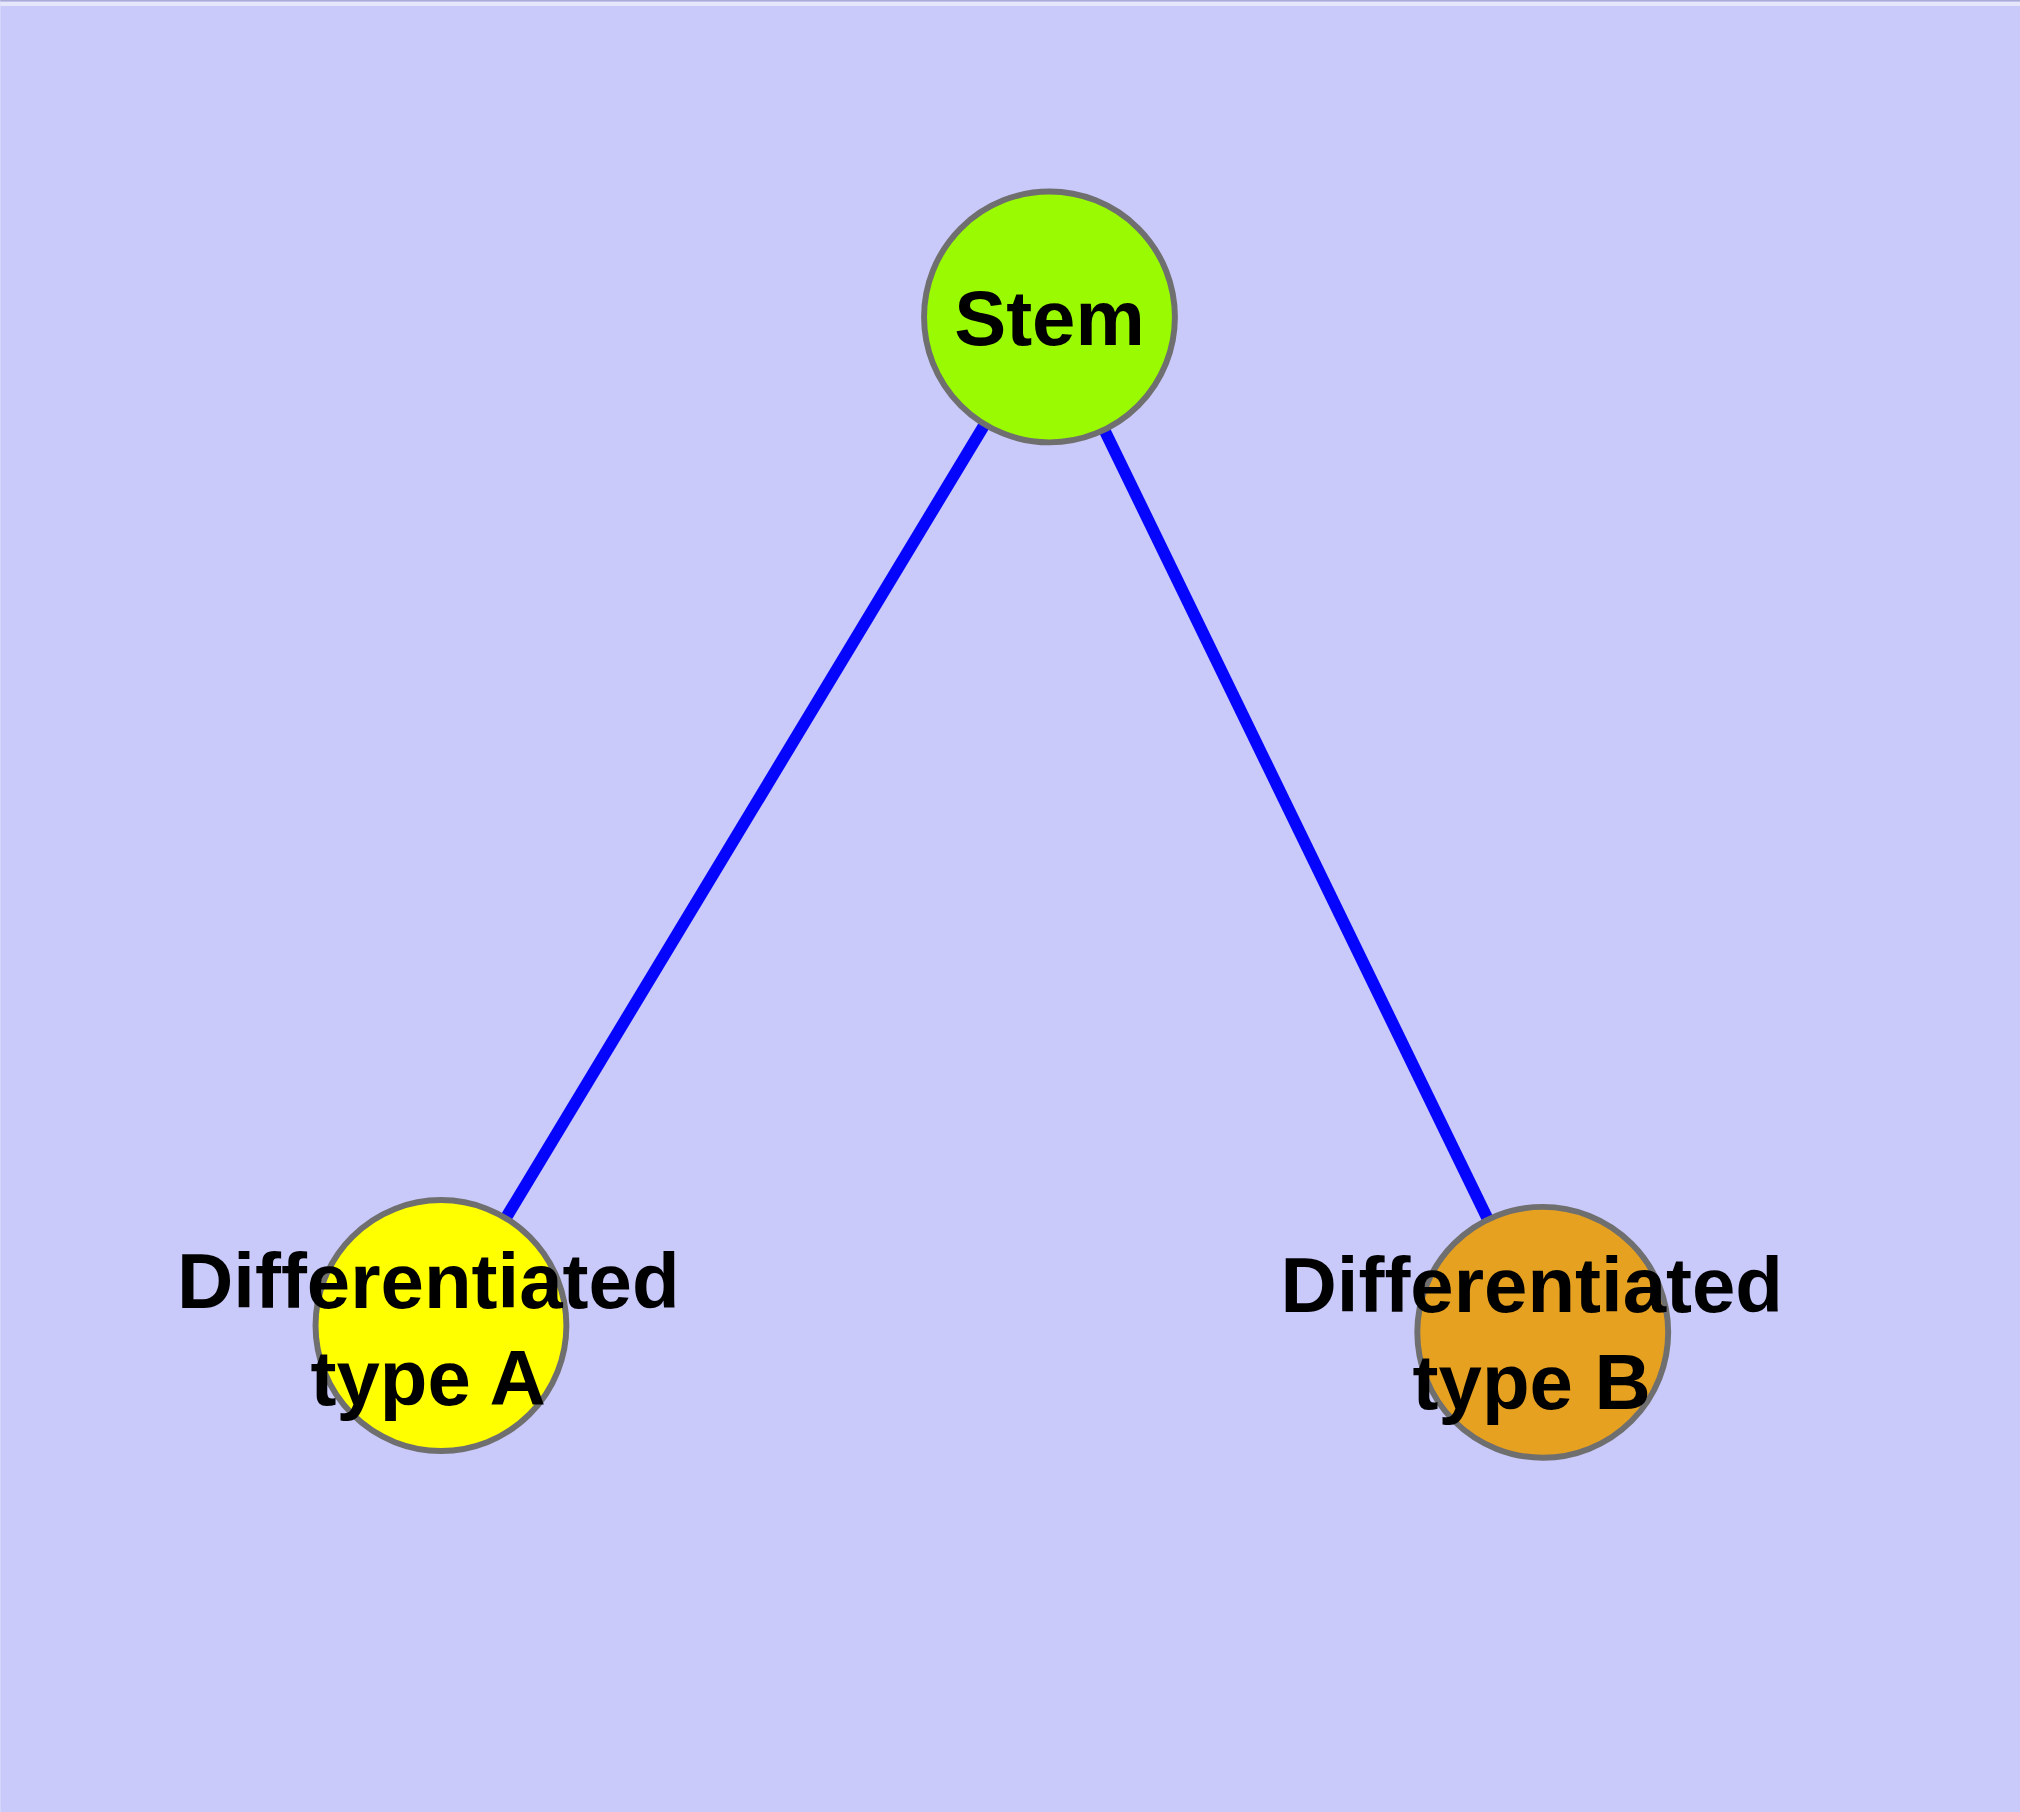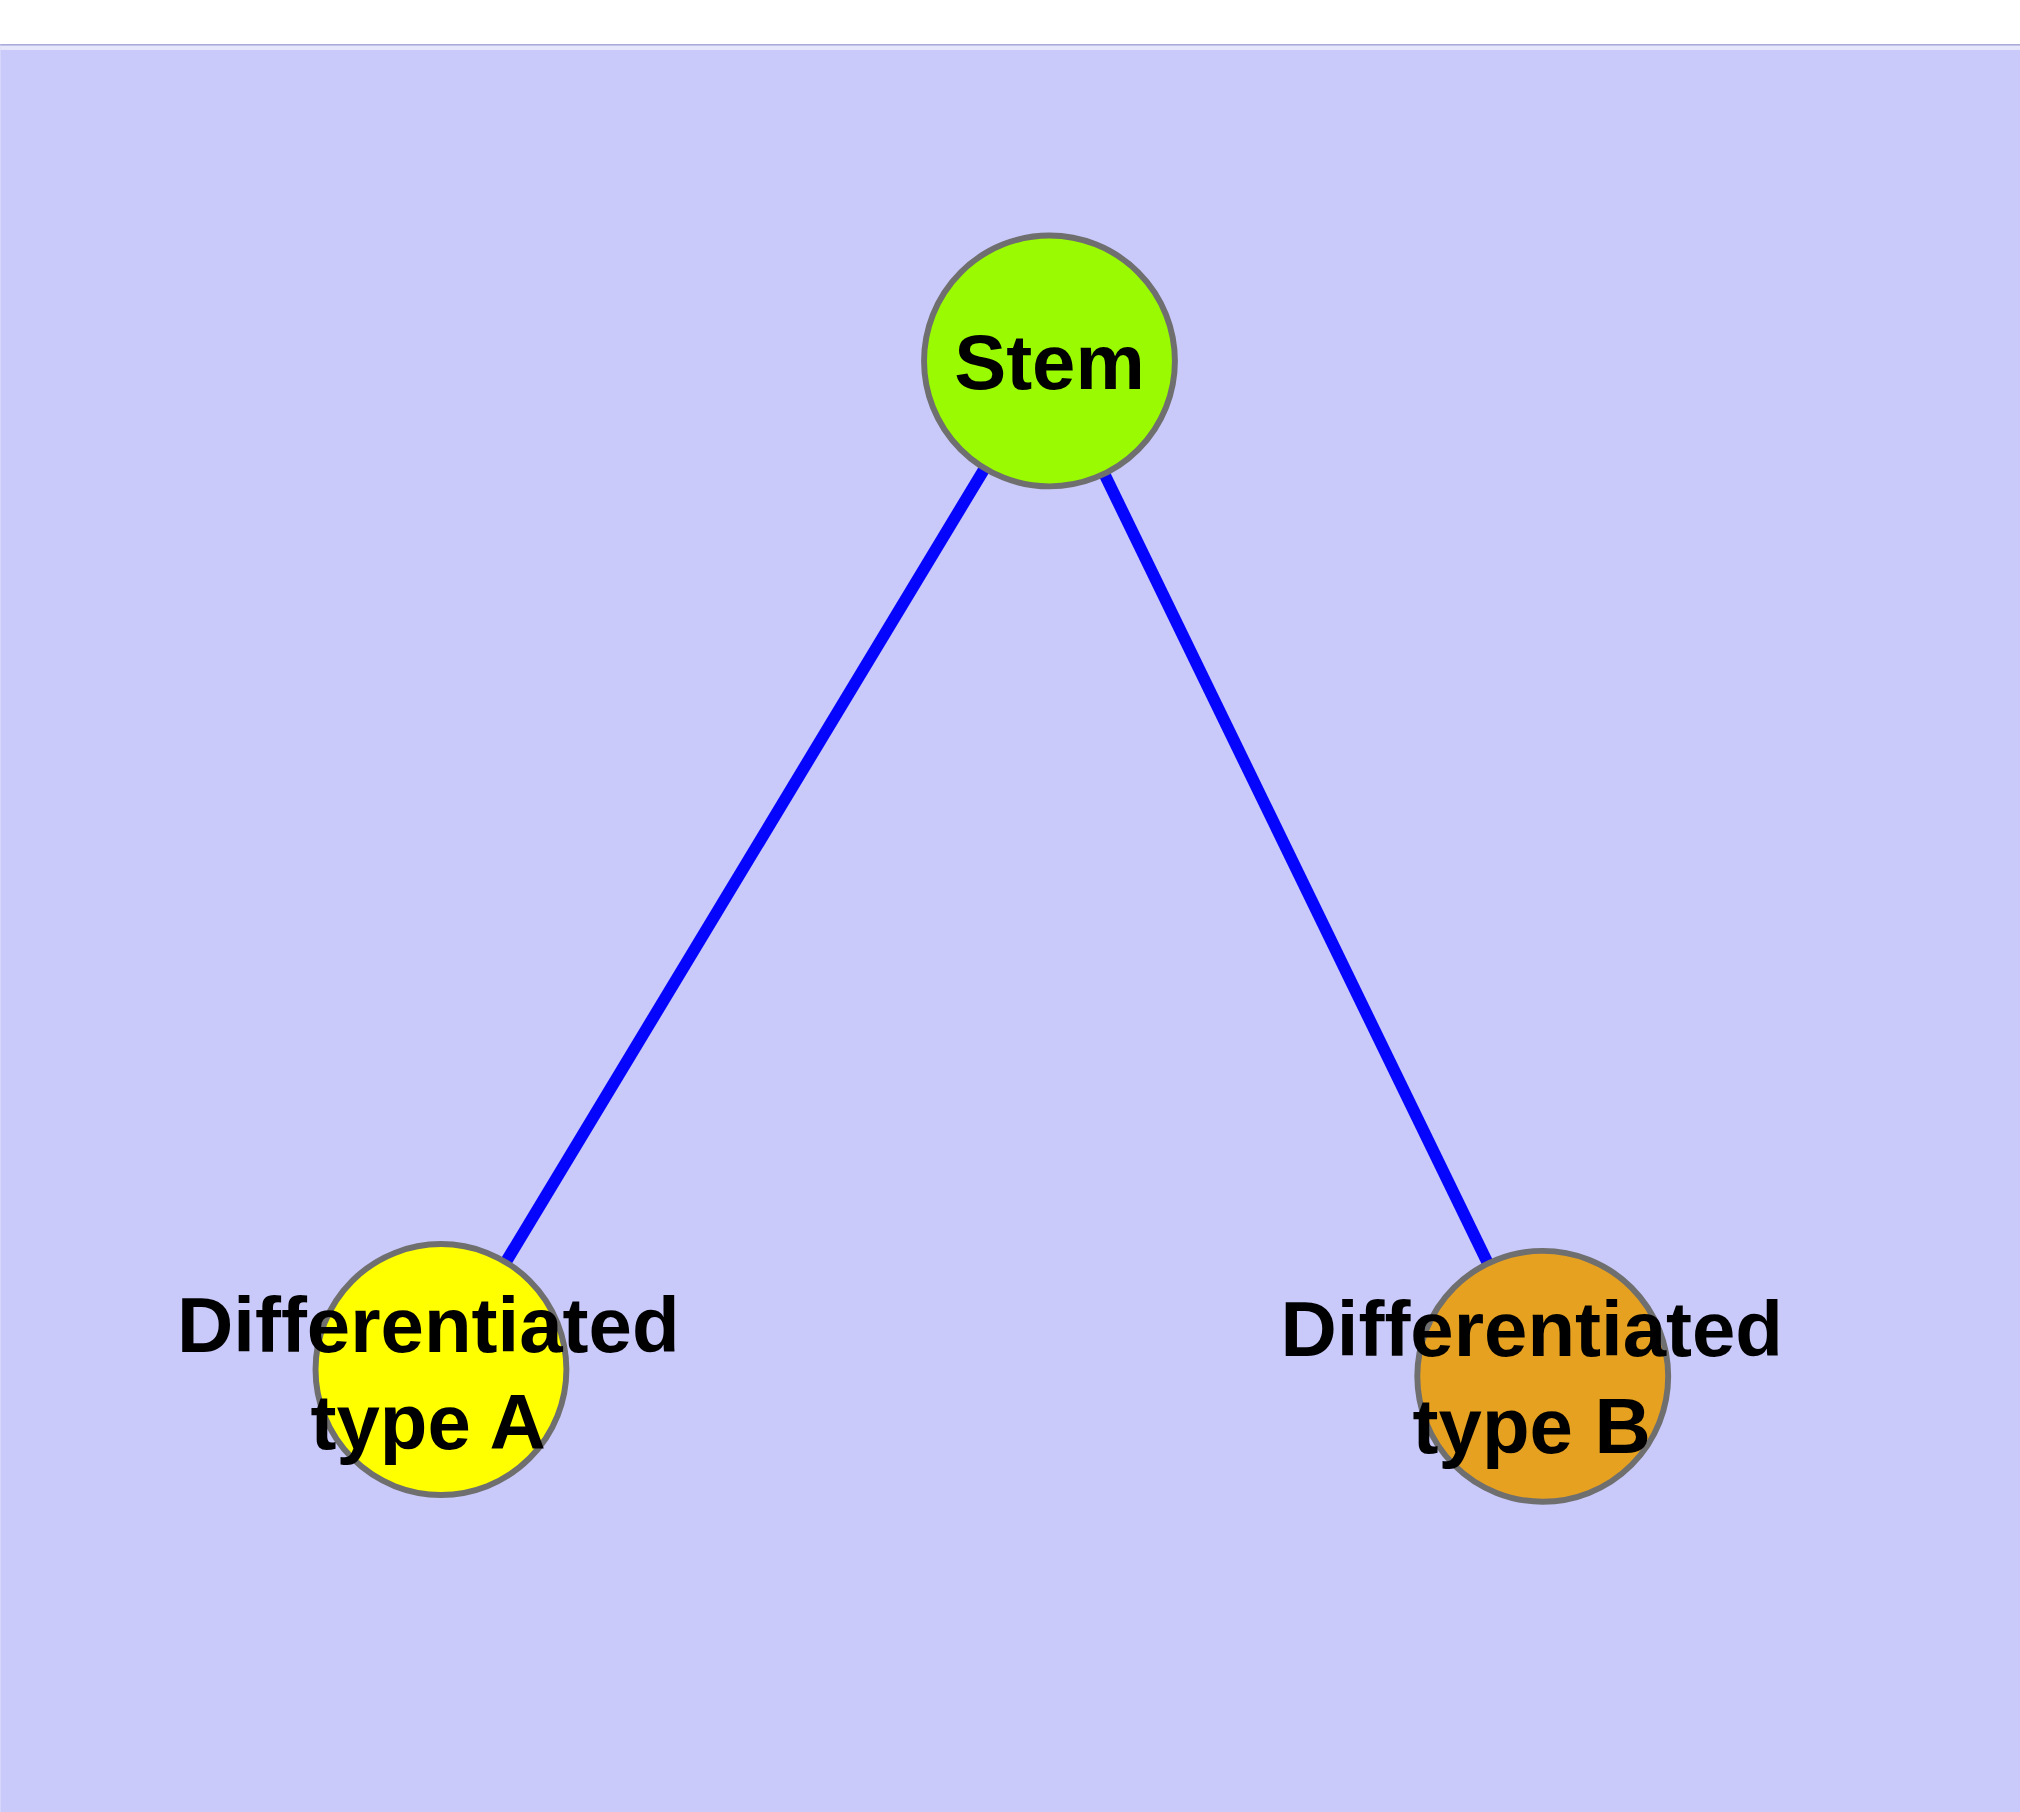--- a/index.html
+++ b/index.html
@@ -6,21 +6,20 @@
     margin: 0;
     padding: 0;
     width: 2021px;
     height: 1812px;
     overflow: hidden;
     background: #ffffff;
   }
   #canvas-wrap {
     width: 2021px;
     height: 1305px;
-    margin-top: 44px;
   }
   svg {
     display: block;
   }
   .node-label {
     font-family: "Liberation Sans", sans-serif;
     font-weight: bold;
     font-size: 92px;
     text-anchor: middle;
   }

